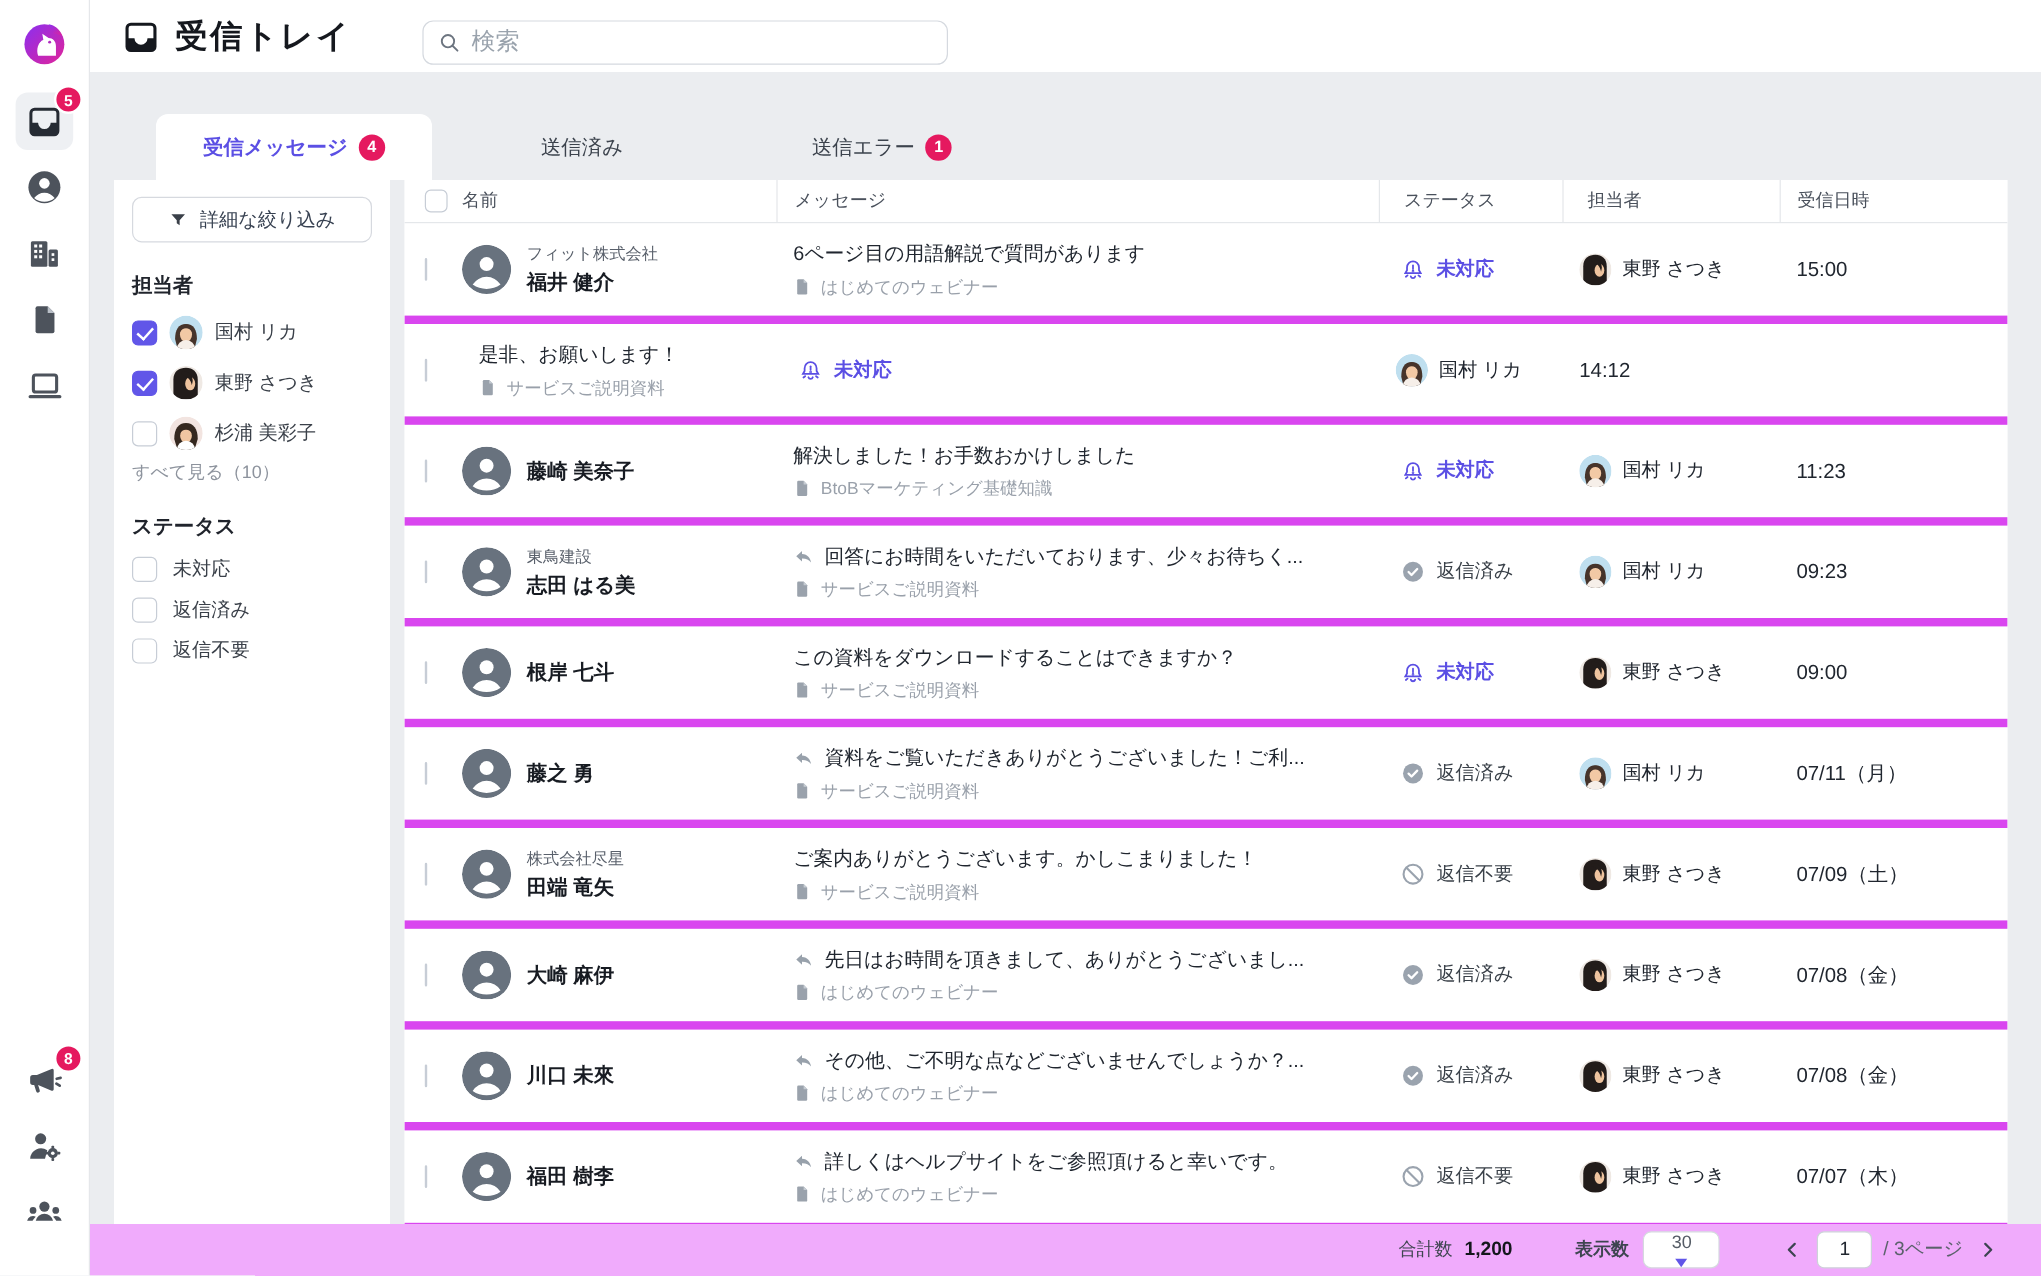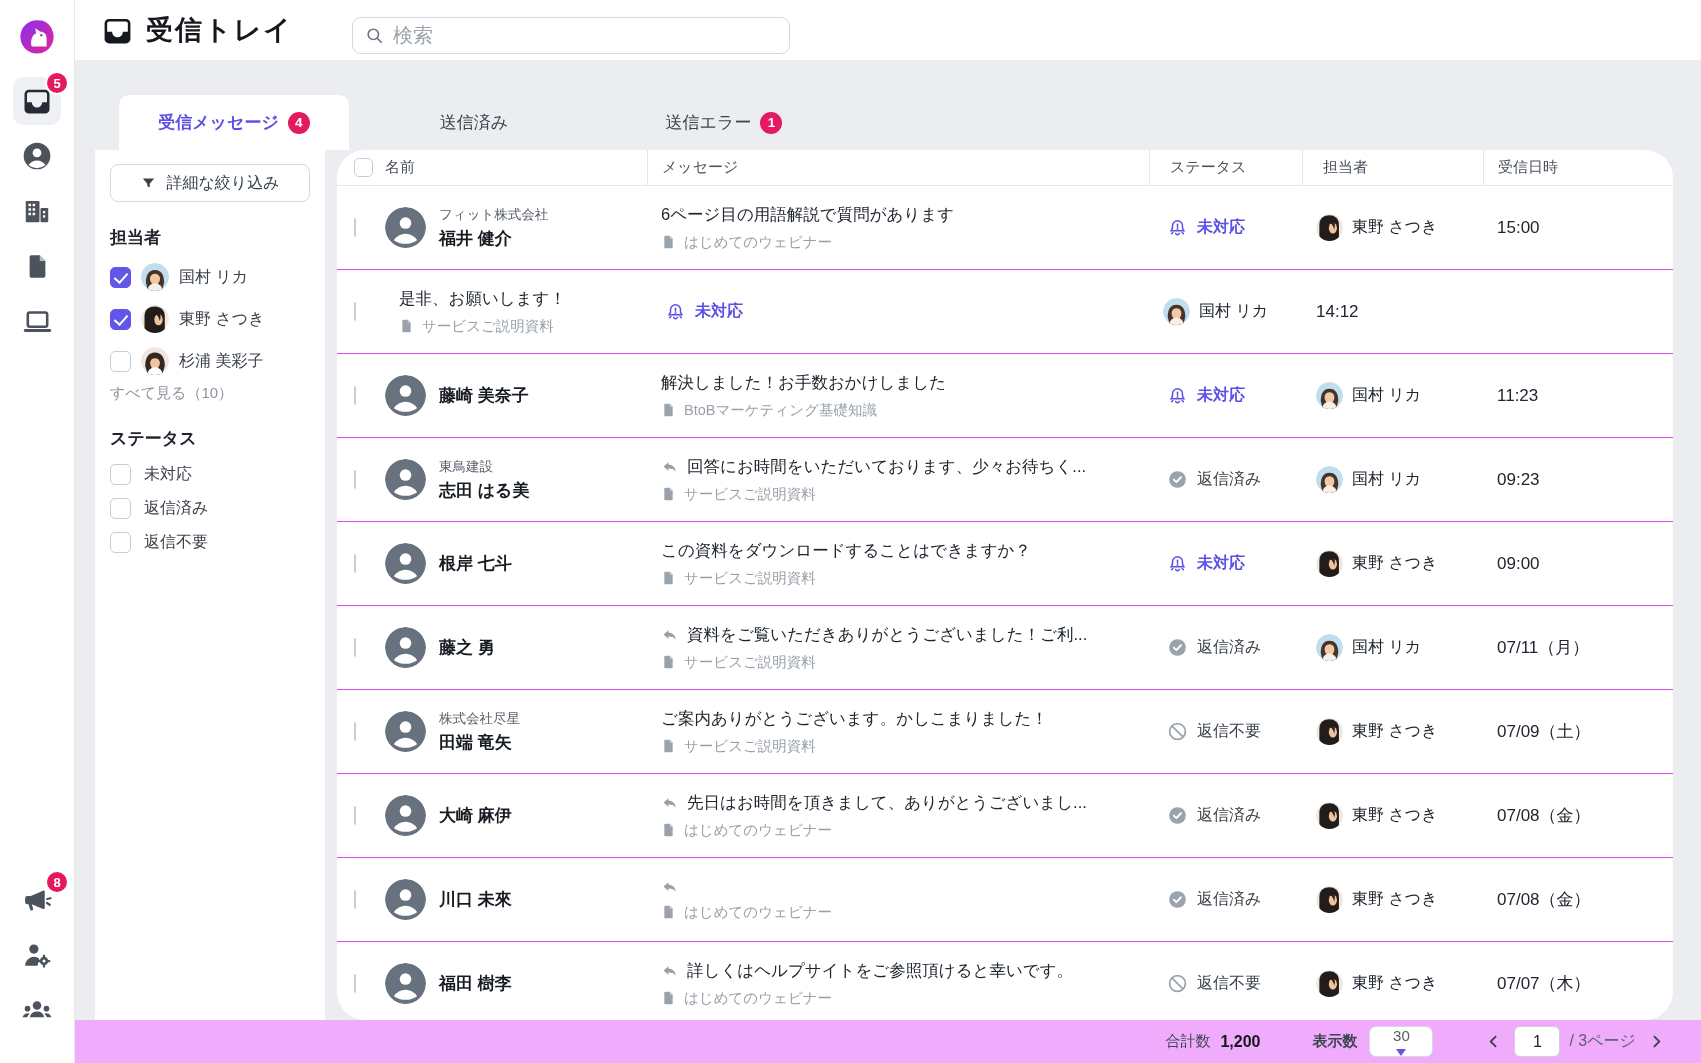--- a/index.html
+++ b/index.html
@@ -21,48 +21,48 @@
   .topbar { height:60px; background:#fff; flex:none; position:relative; display:flex; align-items:center; }
   .title-wrap { display:flex; align-items:center; gap:13px; padding-left:27px; }
   .page-title { font-size:27px; font-weight:bold; color:#15181e; letter-spacing:2px; }
   .search { position:absolute; left:277px; top:17px; width:438px; height:37px; border:1.5px solid #d5d9df; border-radius:9px; background:#fff; display:flex; align-items:center; gap:9px; padding:0 12px; }
   .search input { border:none; outline:none; flex:1; font-size:20px; color:#374151; background:transparent; font-family:inherit; }
   .search input::placeholder { color:#9aa3ad; }
 
   
   .body { flex:1; position:relative; background:#ebedf0; overflow:hidden; }
 
-  .tabs { position:absolute; top:35px; left:13px; height:55px; display:flex;padding-left:31px; }
+  .tabs { position:absolute; top:35px; left:24px; height:55px; display:flex;padding-left:31px; }
   .tab { display:flex; align-items:center; justify-content:center; gap:9px; font-size:17px; cursor:pointer; }
   .tab.active { width:230px; background:#fff; border-radius:10px 10px 0 0; color:#5b4fe4; font-weight:bold; }
   .tab.plain { width:250px; color:#3c434d; font-weight:500; }
   .tab-badge { background:#e5195f; color:#fff; min-width:22px; height:22px; border-radius:11px; font-size:13.5px; font-weight:bold; display:flex; align-items:center; justify-content:center; padding:0 5px; }
 
   
   .filter-card { position:absolute; left:20px; top:90px; bottom:0; width:230px; background:#fff; padding:14px 15px 0; }
   .filter-btn { width:100%; height:38px; border:1.5px solid #d6d9df; border-radius:8px; background:#fff; display:flex; align-items:center; justify-content:center; gap:9px; font-size:16px; color:#374151; cursor:pointer; font-family:inherit; }
   .fsection-title { font-size:17px; font-weight:bold; color:#20242c; margin:24px 0 7px; }
   .fcheck-row { display:flex; align-items:center; gap:10px; height:42px; cursor:pointer; }
   .fcheck-row.slim { height:34px; gap:13px; }
   .cb { width:21px; height:21px; border:1.5px solid #c7cdd6; border-radius:5px; background:#fff; position:relative; flex:none; cursor:pointer; }
   .cb.checked { background:#6156e8; border-color:#6156e8; }
   .cb.checked::after { content:""; position:absolute; left:6px; top:2px; width:6px; height:11px; border:solid #fff; border-width:0 2.5px 2.5px 0; transform:rotate(42deg); }
   .favatar { width:28px; height:28px; border-radius:50%; overflow:hidden; flex:none; }
   .fname { font-size:16px; color:#3a4049; }
   .see-all { font-size:15px; color:#8d939d; margin-top:2px; cursor:pointer; }
 
   
-  .table-card { position:absolute; left:262px; right:28px; top:90px; bottom:0; background:#fff; overflow:hidden;border-radius:28px; }
+  .table-card { position:absolute; left:262px; right:28px; top:90px; bottom:0; background:#fff; overflow:hidden; }
   .grid { display:grid; grid-template-columns:48px 262px 1fr 153px 181px 190px; align-items:center; }
   .thead { height:36px; border-bottom:1px solid #e4e7ea; color:#4a515c; font-size:15px; }
   .hcell { height:100%; display:flex; align-items:center; }
   .hcell.sep { border-left:1px solid #e4e7ea; }
   .pl-check { padding-left:17px; }
   .pl14 { padding-left:14px; } .pl18 { padding-left:18px; } .pl20 { padding-left:20px; }
-  .trow { height:84px; border-bottom:1px solid #d946ef; cursor:pointer; }
+  .trow { height:84px; border-bottom:7px solid #d946ef; cursor:pointer; }
   .cell-name { display:flex; align-items:center; gap:13px; overflow:hidden; }
   .avatar-lg { width:41px; height:41px; border-radius:50%; flex:none; }
   .nm-company { font-size:13.5px; color:#59606b; margin-bottom:3px; }
   .nm-name { font-size:17px; font-weight:bold; color:#171b22; }
   .cell-msg { padding:0 18px 0 14px; overflow:hidden; }
   .msg-line { display:flex; align-items:center; gap:8px; font-size:16.5px; color:#20262f; white-space:nowrap; overflow:hidden; }
   .msg-attach { display:flex; align-items:center; gap:7px; margin-top:7px; font-size:14.5px; color:#99a0aa; white-space:nowrap; overflow:hidden; }
   .cell-status { display:flex; align-items:center; gap:9px; font-size:16px; }
   .st-pending { color:#5b4fe4; font-weight:bold; }
   .st-done { color:#3a4149; font-weight:500; }
@@ -678,20 +678,21 @@
               </svg>
             <div>
                 <div class="nm-name">川口 未來</div>
               </div>
           </div>
           <div class="cell-msg">
             <div class="msg-line">
                 <svg class="ic" viewBox="0 0 24 24" width="18" height="18">
                   <path d="M9.8 8.8V5.6L3.4 11.4l6.4 5.8v-3.3c4.5-.1 7.6 1.3 10.1 4.4-.8-4.8-3.8-9.2-10.1-9.5z" fill="#98a1ab"></path>
                 </svg>
+                <span>その他、ご不明な点などございませんでしょうか？...</span>
               </div>
             <div class="msg-attach">
                 <svg class="ic" viewBox="0 0 24 24" width="16" height="16">
                   <path d="M6.5 2.5H13l4.5 4.5v13a1.5 1.5 0 0 1-1.5 1.5H6.5A1.5 1.5 0 0 1 5 20V4a1.5 1.5 0 0 1 1.5-1.5z" fill="#9aa2ac"></path>
                   <path d="M13 2.5L17.5 7H13z" fill="#c6ccd3"></path>
                 </svg>
                 <span>はじめてのウェビナー</span>
               </div>
           </div>
           <div class="cell-status pl18 st-done">

